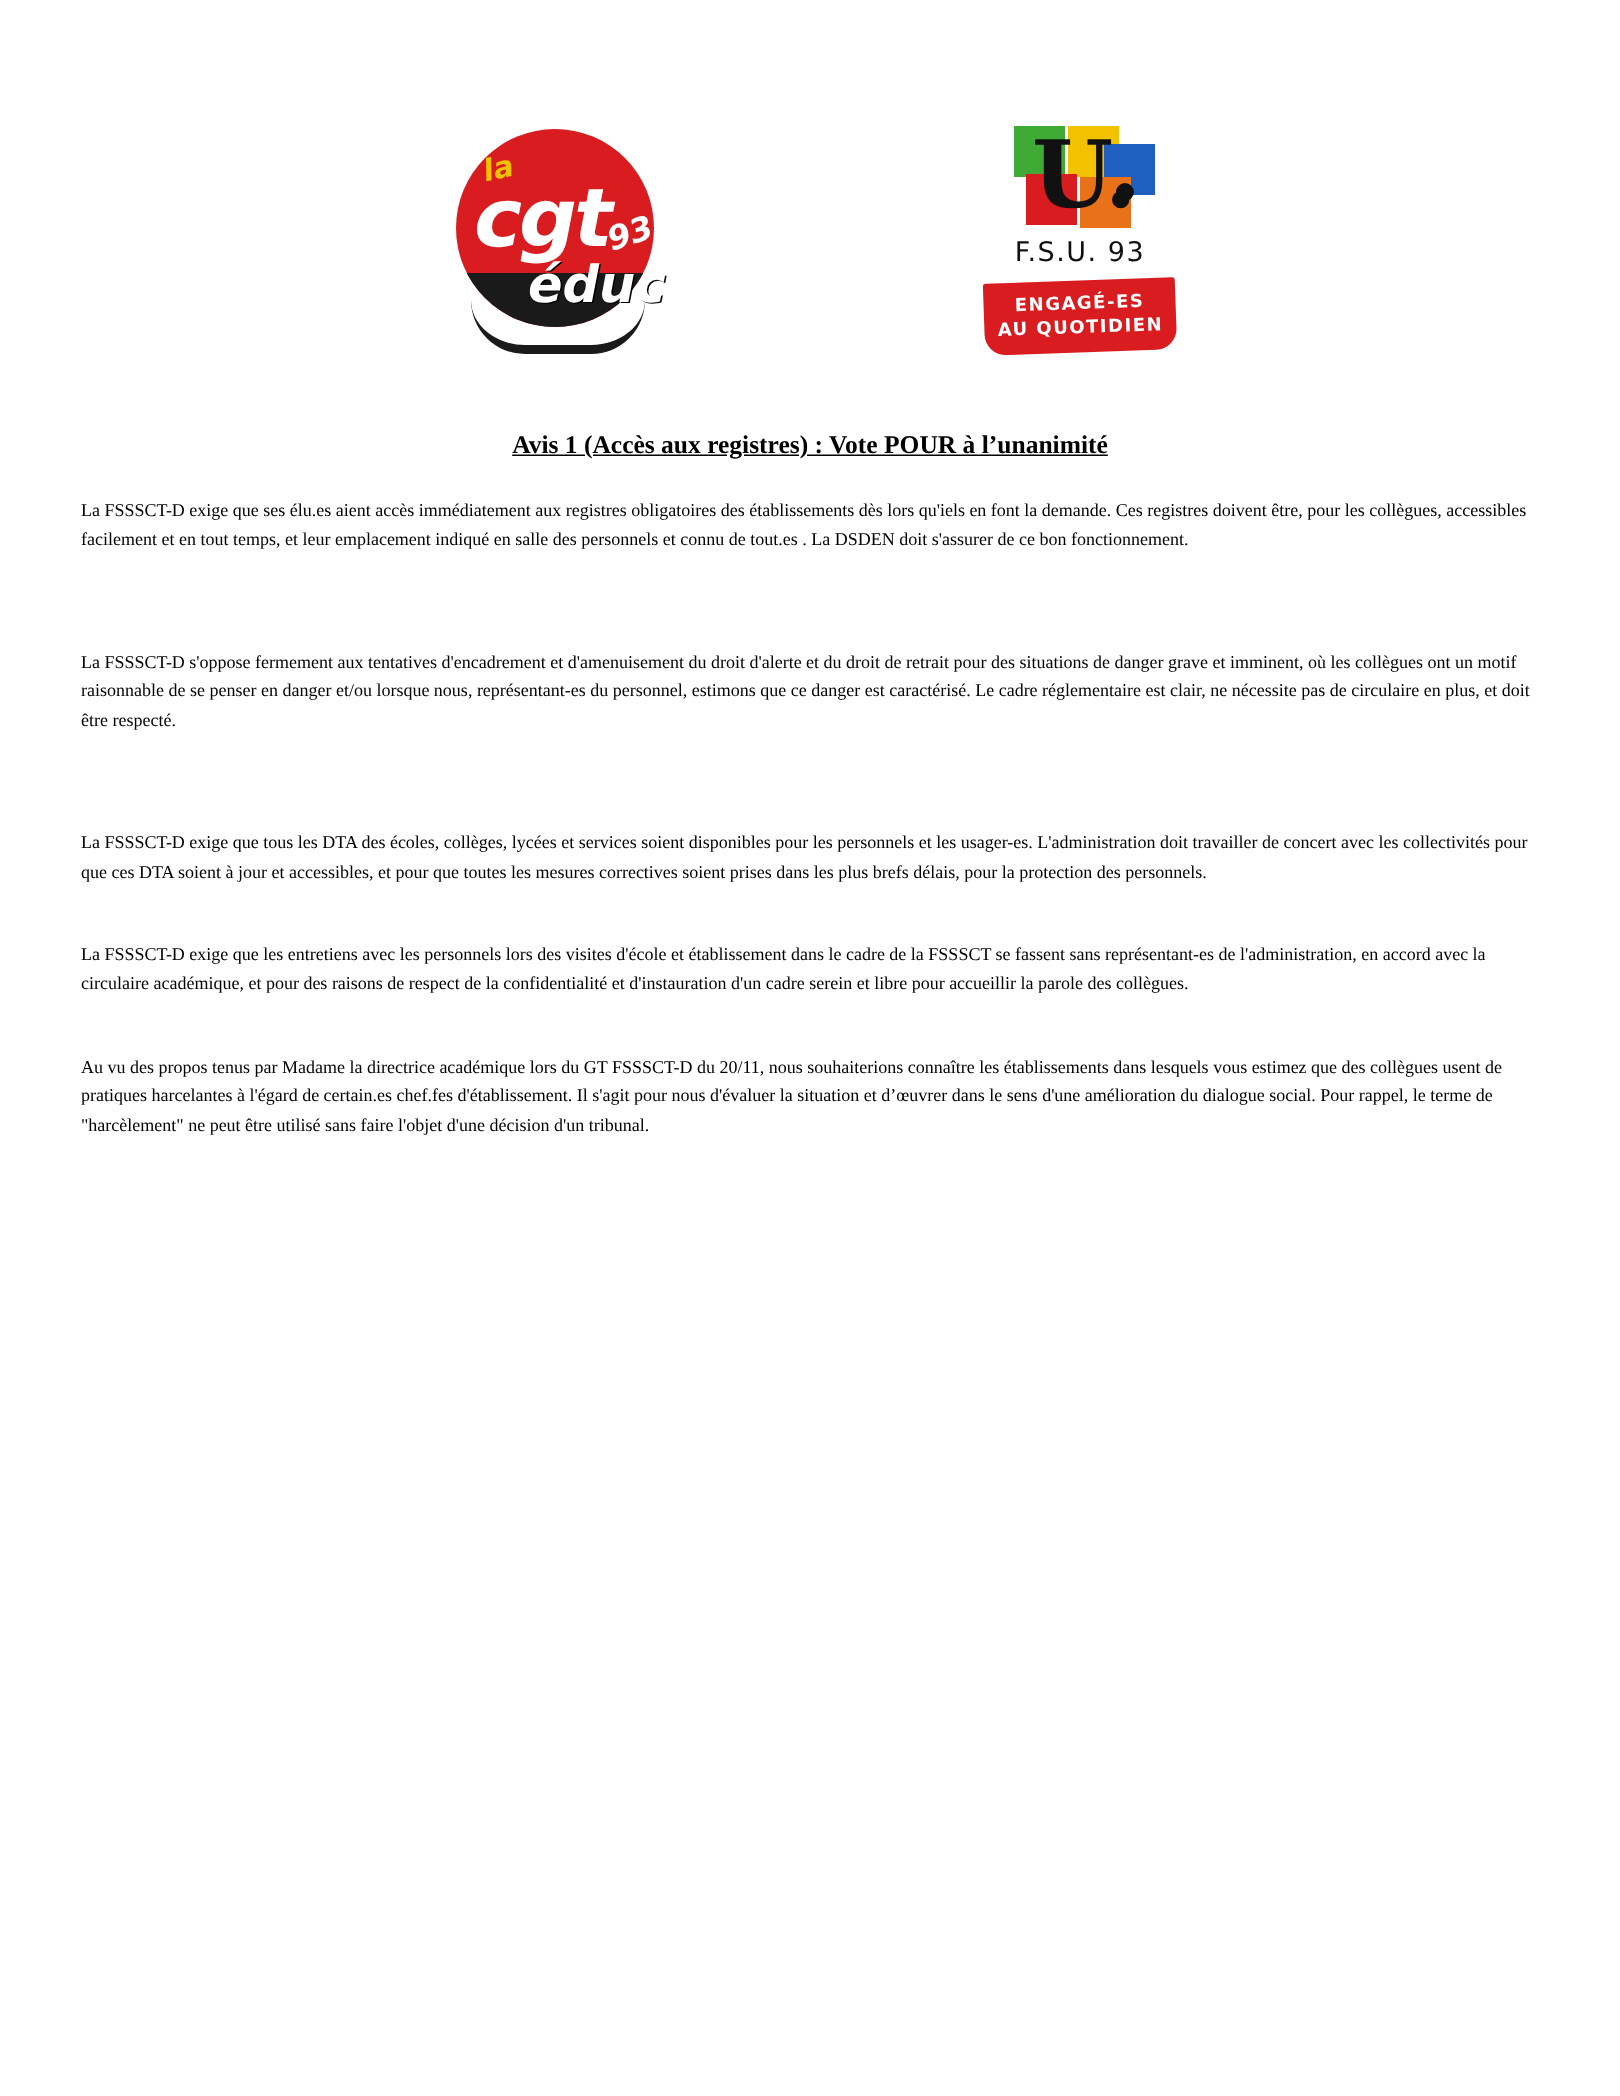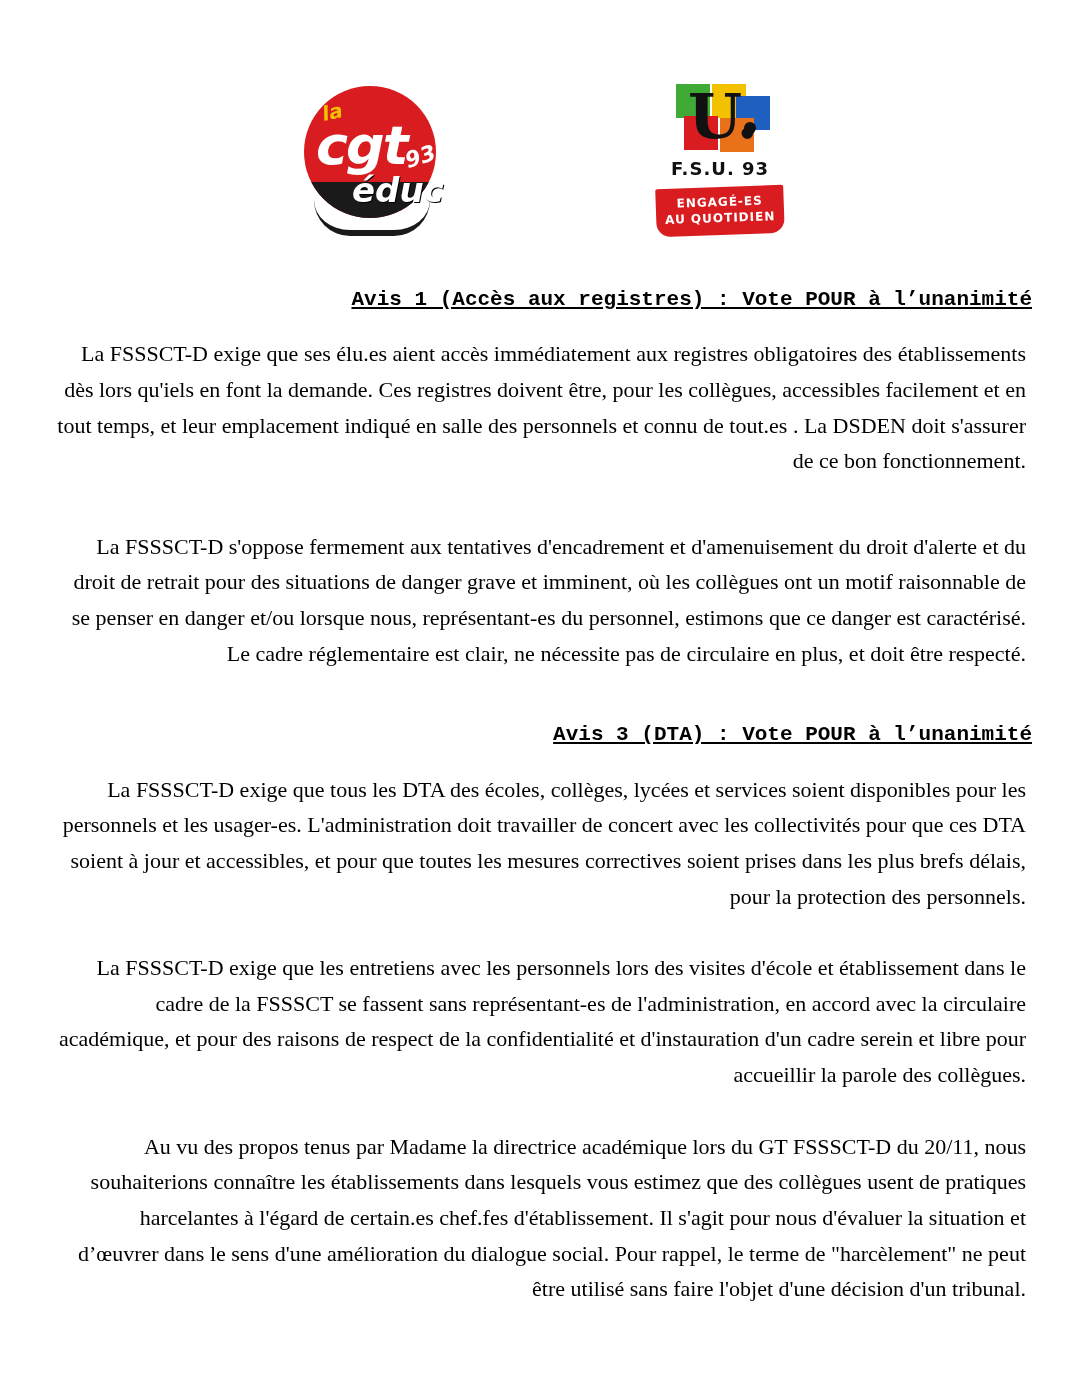--- a/index.html
+++ b/index.html
@@ -160,21 +160,21 @@
     width: 12px;
     height: 12px;
     border-radius: 50%;
     background: #111;
     z-index: 7;
   }
   .fsu-name {
     text-align: center;
     font-family: "DejaVu Sans", sans-serif;
     font-size: 18px;
-    font-weight: 700;
+    font-weight: 400;
     color: #111;
     letter-spacing: 1px;
     margin-top: 4px;
   }
   .fsu-banner {
     margin: 8px auto 0 auto;
     width: 124px;
     background: #d81c1f;
     color: #ffffff;
     font-family: "DejaVu Sans", sans-serif;
@@ -196,34 +196,34 @@
     text-align: center;
     text-decoration: underline;
     margin: 0 0 40px 0;
     line-height: 1.3;
     letter-spacing: 0.1px;
   }
   .section {
     margin-bottom: 14px;
   }
   h2.avis-heading {
-    font-family: Liberation Mono, monospace;
-    font-size: 21px;
-    font-weight: 700;
-    text-align: right;
+    font-family: Liberation Serif, serif;
+    font-size: 17px;
+    font-weight: 700;
+    text-align: center;
     text-decoration: underline;
     margin: 0 0 22px 0;
     line-height: 1.35;
   }
   p.avis-body {
     font-family: "Liberation Serif", serif;
-    font-size: 22px;
+    font-size: 12px;
     line-height: 1.62;
-    text-align: right;
-    margin: 0 0 36px 0;
+    text-align: left;
+    margin: 12px 0 36px 0;
     padding: 0 6px;
   }
   .gap-md { height: 14px; }
 </style>
 </head>
 <body>
 
 <div class="page">
 
   <div class="logos">
@@ -268,21 +268,20 @@
 
   <div class="gap-md"></div>
 
   <div class="section">
     <p class="avis-body">La FSSSCT-D s'oppose fermement aux tentatives d'encadrement et d'amenuisement du droit d'alerte et du droit de retrait pour des situations de danger grave et imminent, où les collègues ont un motif raisonnable de se penser en danger et/ou lorsque nous, représentant-es du personnel, estimons que ce danger est caractérisé. Le cadre réglementaire est clair, ne nécessite pas de circulaire en plus, et doit être respecté.</p>
   </div>
 
   <div class="gap-md"></div>
 
   <div class="section">
-    <h2 class="avis-heading">Avis 3 (DTA) : Vote POUR à l’unanimité</h2>
     <p class="avis-body">La FSSSCT-D exige que tous les DTA des écoles, collèges, lycées et services soient disponibles pour les personnels et les usager-es. L'administration doit travailler de concert avec les collectivités pour que ces DTA soient à jour et accessibles, et pour que toutes les mesures correctives soient prises dans les plus brefs délais, pour la protection des personnels.</p>
   </div>
 
   <div class="section">
     <p class="avis-body">La FSSSCT-D exige que les entretiens avec les personnels lors des visites d'école et établissement dans le cadre de la FSSSCT se fassent sans représentant-es de l'administration, en accord avec la circulaire académique, et pour des raisons de respect de la confidentialité et d'instauration d'un cadre serein et libre pour accueillir la parole des collègues.</p>
   </div>
 
   <div class="section">
     <p class="avis-body">Au vu des propos tenus par Madame la directrice académique lors du GT FSSSCT-D du 20/11, nous souhaiterions connaître les établissements dans lesquels vous estimez que des collègues usent de pratiques harcelantes à l'égard de certain.es chef.fes d'établissement. Il s'agit pour nous d'évaluer la situation et d’œuvrer dans le sens d'une amélioration du dialogue social. Pour rappel, le terme de "harcèlement" ne peut être utilisé sans faire l'objet d'une décision d'un tribunal.</p>
   </div>

